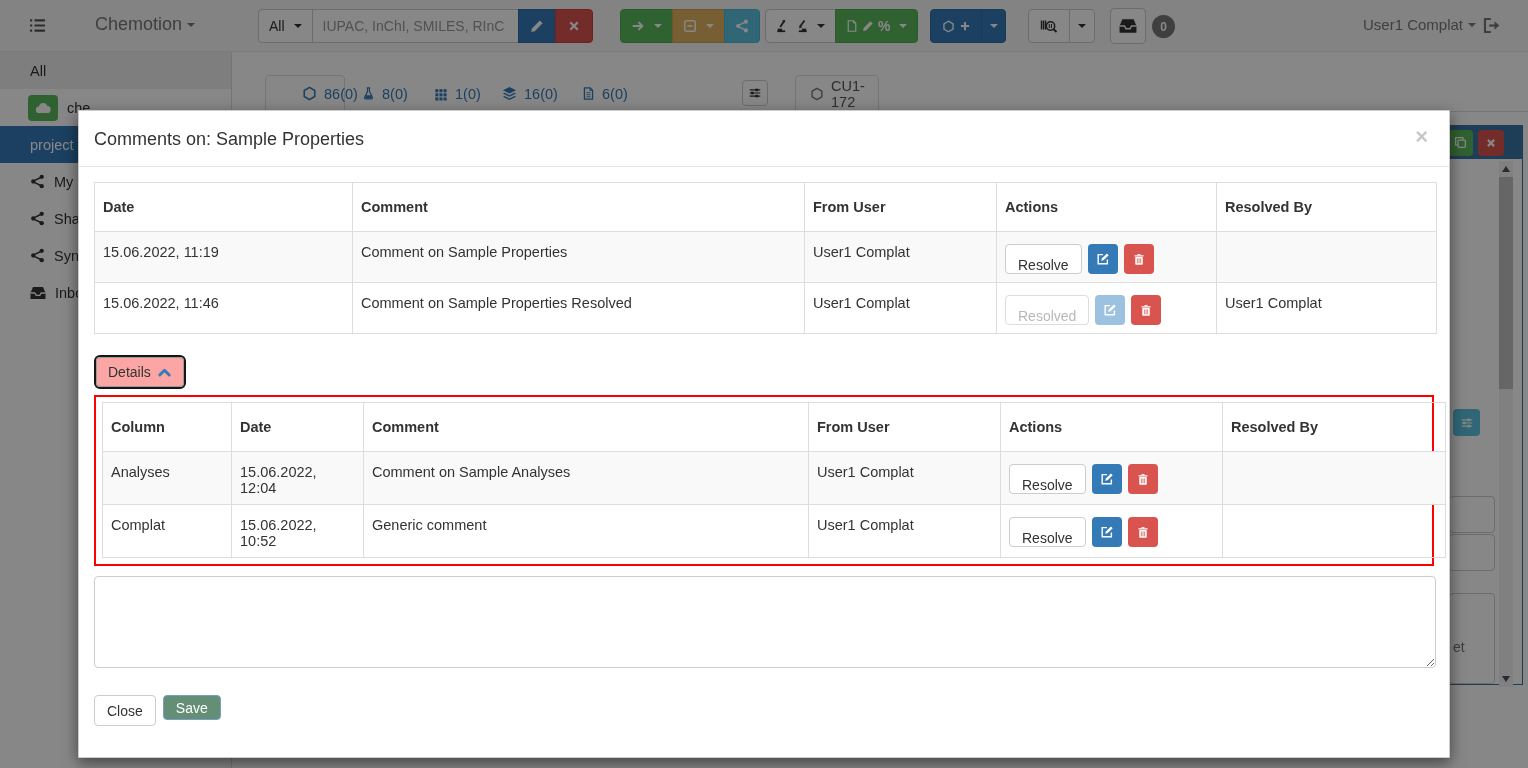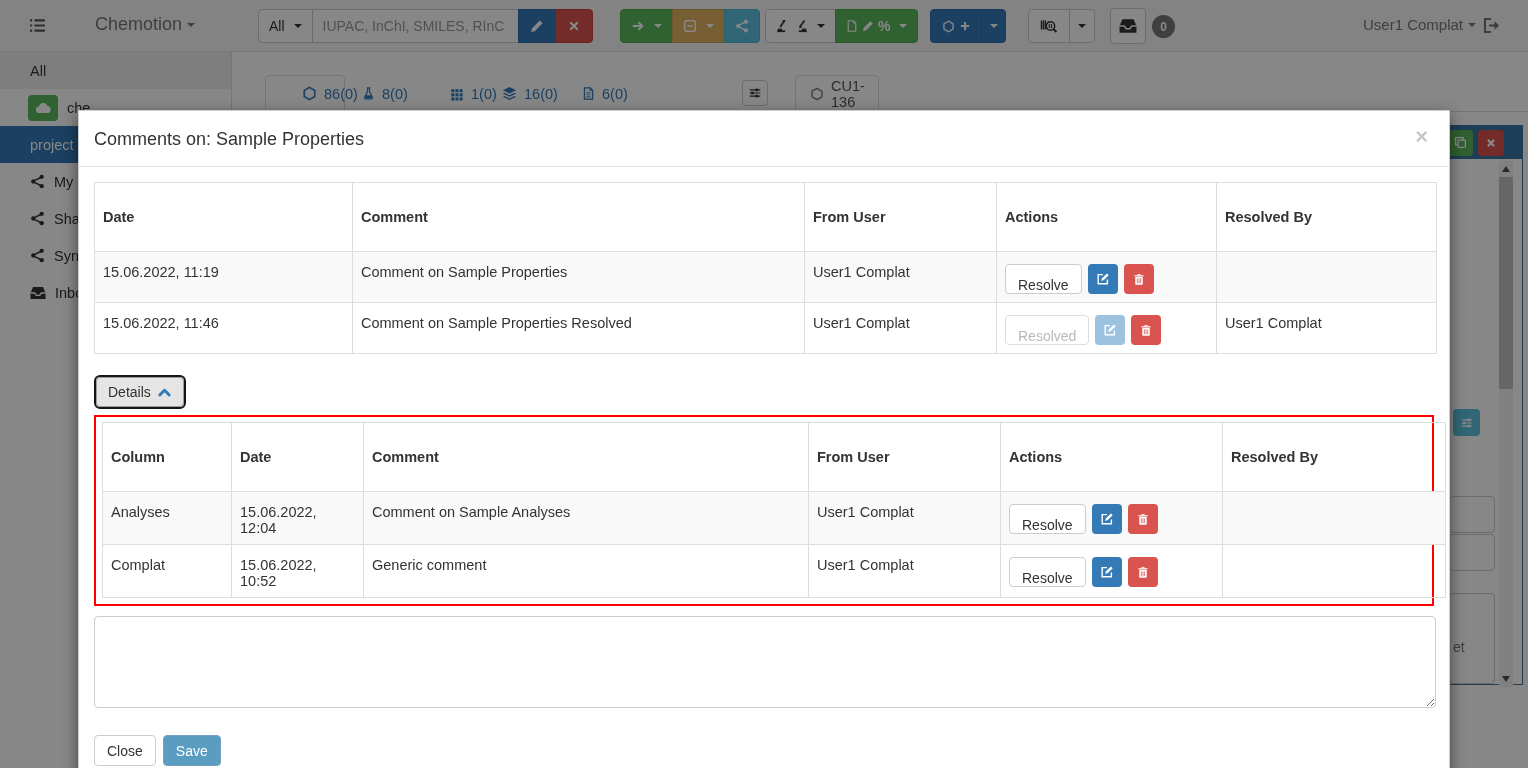--- a/index.html
+++ b/index.html
@@ -98,44 +98,44 @@
     box-shadow:0 5px 15px rgba(0,0,0,.5); z-index:10; }
   .modal-header { position:relative; padding:18px 15px 16px; border-bottom:1px solid #e5e5e5; }
   .modal-title { font-size:18px; color:#333; }
   .modal-close { position:absolute; right:15px; top:14px; font-size:22px; font-weight:bold;
     color:#000; opacity:.22; line-height:1; cursor:pointer; background:none; border:none; }
   .modal-body { padding:15px; }
 
   table.ctable { border-collapse:collapse; table-layout:fixed; color:#333; }
   .ctable th, .ctable td { border:1px solid #ddd; text-align:left; vertical-align:top;
     font-size:14.5px; overflow:hidden; }
-  .ctable th { padding:26px 8px; font-weight:bold;margin-left:20px; }
+  .ctable th { padding:16px 8px; font-weight:bold;margin-left:20px; }
   .ctable td { padding:12px 8px 8px; height:51px; }
   .ctable tr.striped { background:#f9f9f9; }
   .actions-cell { display:flex; gap:6px; align-items:flex-start; }
   .btn-resolve { height:30px; padding:12px 12px; background:#fff; border:1px solid #ccc;
     border-radius:4px; font-size:14px; color:#333; }
   .btn-resolve.disabled { color:#b9b9b9; border-color:#ddd; }
   .btn-sq { width:30px; height:30px; border-radius:4px; border:none; color:#fff;
     display:inline-flex; align-items:center; justify-content:center; }
   .btn-sq.edit { background:#337ab7; }
   .btn-sq.edit.disabled { background:#9cc2e0; }
   .btn-sq.del { background:#d9534f; }
 
-  .details-btn { margin:23px 0 0 2px; height:30px; padding:0 11px; background:#e5e5e5;
+  .details-btn { margin:23px 0 0 2px; height:30px; padding:0 11px; background:#fca5a5;
     border:1px solid #9a9a9a; border-radius:4px; outline:2px solid #161616;
     display:inline-flex; align-items:center; gap:6px; font-size:14px; color:#333; }
   .details-box { margin-top:8px; border:2px solid #ff0000; padding:5px 6px 6px; }
   .comment-textarea { margin-top:10px; width:1342px; height:92px; border:1px solid #ccc;
     border-radius:4px; resize:vertical; padding:8px; font-family:"Liberation Sans",sans-serif;
     font-size:14px; outline:none; }
   .modal-buttons { margin-top:24px; padding-bottom:16px; display:flex; gap:7px; }
   .btn-close-m { height:31px; padding:0 12px; background:#fff; border:1px solid #ccc;
     border-radius:4px; font-size:14px; color:#333; }
-  .btn-save { height:31px; padding:0 12px; background:#0369a1; border:1px solid #2e6da4;
+  .btn-save { height:25px; padding:0 12px; background:#14532d; border:1px solid #2e6da4;
     border-radius:4px; font-size:14px; color:#fff; opacity:.65; }
 </style>
 </head>
 <body>
 
 <div class="bg-layer">
 
   <div class="navbar">
     <span class="nav-abs i" style="left:28px; top:17px; color:#555;">
       <svg width="19" height="17" viewBox="0 0 16 16">
@@ -373,21 +373,21 @@
     </div>
     <div class="tab" style="left:108px;">
       <span class="i">
         <svg width="13" height="15" viewBox="0 0 16 16">
             <path d="M6 1h4M6.8 1v4.6L3.3 12.4a1.4 1.4 0 0 0 1.2 2.1h7a1.4 1.4 0 0 0 1.2-2.1L9.2 5.6V1" fill="none" stroke="currentColor" stroke-width="1.5"></path>
             <path d="M5.3 10h5.4l1.4 2.6a.5.5 0 0 1-.4.8H4.3a.5.5 0 0 1-.4-.8z" fill="currentColor"></path>
           </svg>
       </span>
       <span>8(0)</span>
     </div>
-    <div class="tab" style="left:196px;">
+    <div class="tab" style="left:180px;">
       <span class="i">
         <svg width="14" height="14" viewBox="0 0 16 16">
             <g fill="currentColor">
               <rect x="1.5" y="2.5" width="3.5" height="3.5"></rect>
               <rect x="6.2" y="2.5" width="3.5" height="3.5"></rect>
               <rect x="10.9" y="2.5" width="3.5" height="3.5"></rect>
               <rect x="1.5" y="7.2" width="3.5" height="3.5"></rect>
               <rect x="6.2" y="7.2" width="3.5" height="3.5"></rect>
               <rect x="10.9" y="7.2" width="3.5" height="3.5"></rect>
               <rect x="1.5" y="11.9" width="3.5" height="3.5"></rect>
@@ -431,21 +431,21 @@
             </g>
           </svg>
       </span>
     </div>
     <div class="tab boxed muted" style="left:555px; width:84px;">
       <span class="i" style="color:#777;">
         <svg width="14" height="14" viewBox="0 0 16 16">
             <polygon points="8,1.5 13.6,4.75 13.6,11.25 8,14.5 2.4,11.25 2.4,4.75" fill="none" stroke="currentColor" stroke-width="1.6"></polygon>
           </svg>
       </span>
-      <span>CU1-136</span>
+      <span>CU1-172</span>
     </div>
   </div>
 
   <div class="right-panel">
     <div class="rp-header">
       <span class="rp-btn green">
         <span class="i">
           <svg width="13" height="13" viewBox="0 0 16 16">
               <g fill="none" stroke="currentColor" stroke-width="1.6">
                 <rect x="5" y="5" width="9" height="9" rx="1"></rect>

